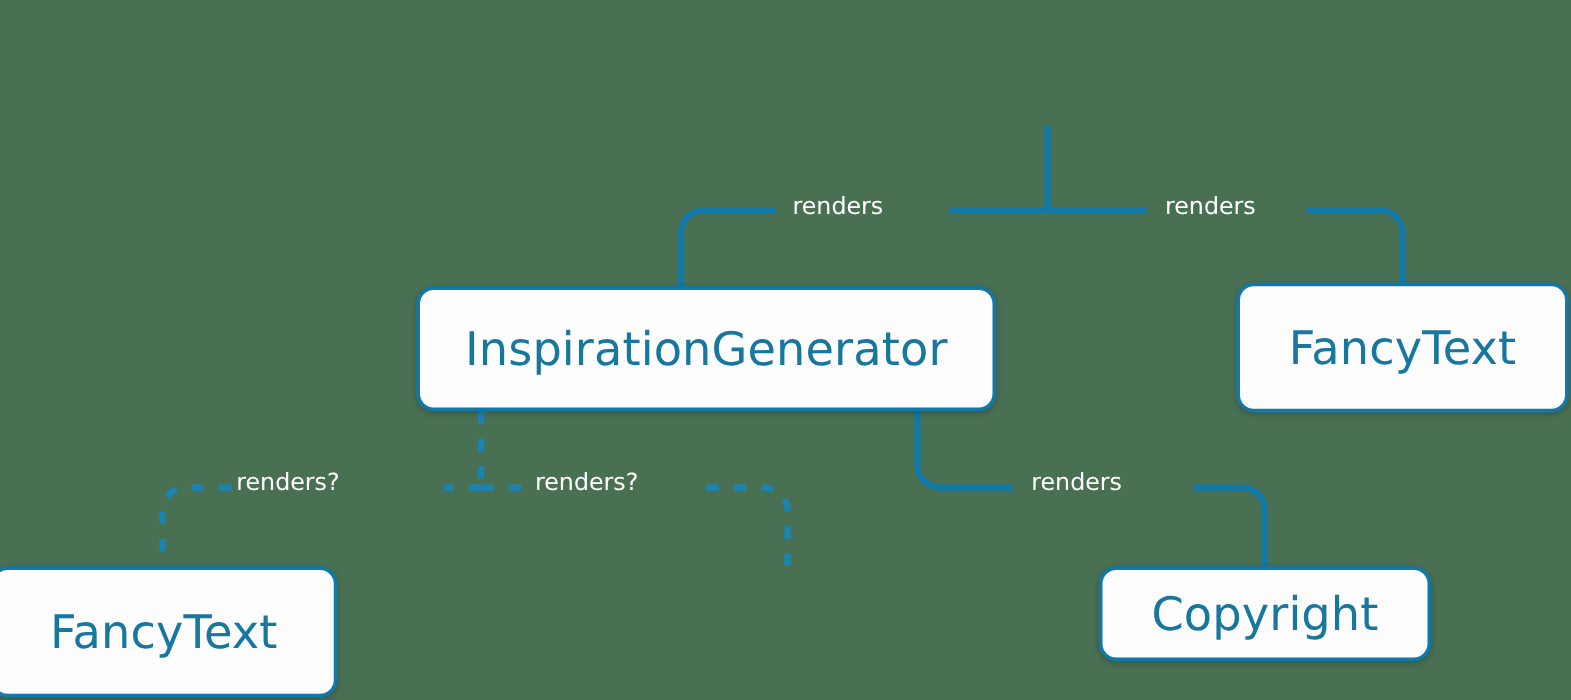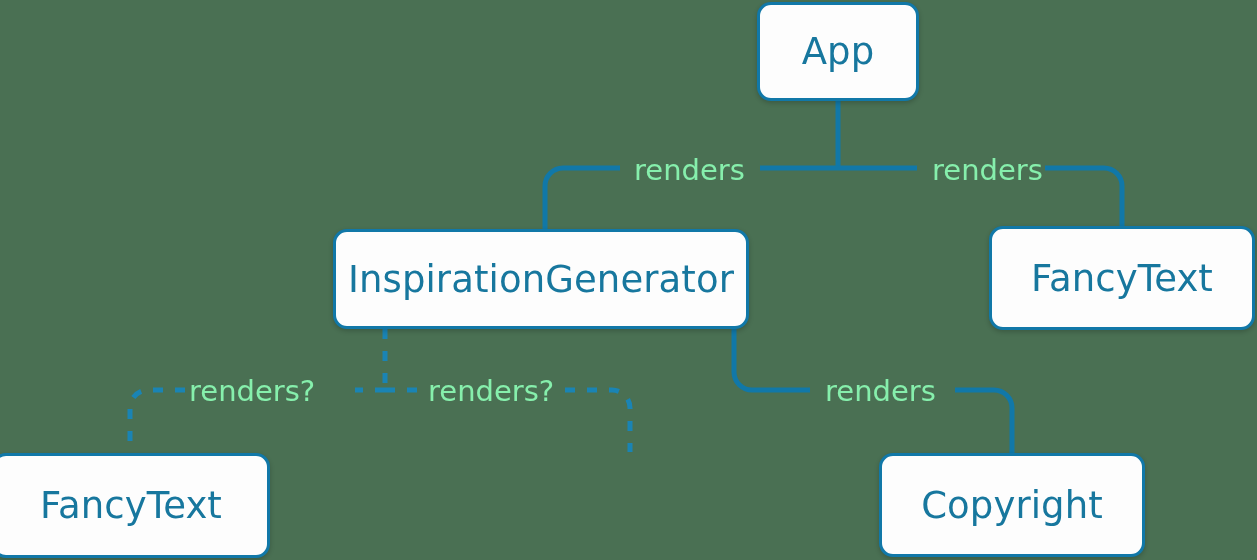--- a/index.html
+++ b/index.html
@@ -51,41 +51,41 @@
   .node-label {
     display: block;
     line-height: 1;
     color: #17779e;
   }
 
   
   #node-app            { left: 757px;  top: 2px;   width: 162px; height: 99px;  }
   #node-app .node-label { font-size: 37px; }
 
-  #node-inspiration    { left: 333px;  top: 229px; width: 416px; height: 100px; }
+  #node-inspiration    { left: 333px;  top: 229px; width: 464px; height: 100px; }
   #node-inspiration .node-label { font-size: 37px; }
 
   #node-fancytext-right{ left: 989px;  top: 226px; width: 266px; height: 104px; }
   #node-fancytext-right .node-label { font-size: 37px; }
 
   #node-fancytext-left { left: -8px;   top: 453px; width: 278px; height: 105px; }
   #node-fancytext-left .node-label { font-size: 37px; }
 
   #node-color          { left: 537px;  top: 452px; width: 182px; height: 103px; }
   #node-color .node-label { font-size: 37px; }
 
-  #node-copyright      { left: 879px;  top: 453px; width: 266px; height: 104px; }
+  #node-copyright      { left: 879px;  top: 453px; width: 266px; height: 76px; }
   #node-copyright .node-label { font-size: 37px; }
 
   
   .edge-label {
     position: absolute;
     z-index: 3;
-    color: #86efac;
-    font-size: 29px;
+    color: #ffffff;
+    font-size: 19px;
     line-height: 1;
     white-space: nowrap;
     background: transparent;
   }
   #label-app-inspiration   { left: 634px; top: 156px; }
   #label-app-fancytext     { left: 932px; top: 156px; }
   #label-ig-fancytext      { left: 189px; top: 377px; }
   #label-ig-color          { left: 428px; top: 377px; }
   #label-ig-copyright      { left: 825px; top: 377px; }
 </style>
@@ -120,23 +120,20 @@
       <path d="M 385 390 L 422 390" fill="none" stroke="#1a84b4" stroke-width="5" stroke-dasharray="10 12" stroke-linecap="butt"></path>
       <path d="M 565 390 L 612 390 A 18 18 0 0 1 630 408 L 630 452" fill="none" stroke="#1a84b4" stroke-width="5" stroke-dasharray="10 12" stroke-linecap="butt"></path>
     </g>
 
     <g>
       <path d="M 734 329 L 734 372 A 18 18 0 0 0 752 390 L 810 390" fill="none" stroke="#1178a8" stroke-width="5" stroke-linecap="butt"></path>
       <path d="M 955 390 L 994 390 A 18 18 0 0 1 1012 408 L 1012 453" fill="none" stroke="#1178a8" stroke-width="5" stroke-linecap="butt"></path>
     </g>
   </svg>
 
-  <div class="node" id="node-app">
-    <span class="node-label">App</span>
-  </div>
 
   <div class="node" id="node-inspiration">
     <span class="node-label">InspirationGenerator</span>
   </div>
 
   <div class="node" id="node-fancytext-right">
     <span class="node-label">FancyText</span>
   </div>
 
   <div class="node" id="node-fancytext-left">

